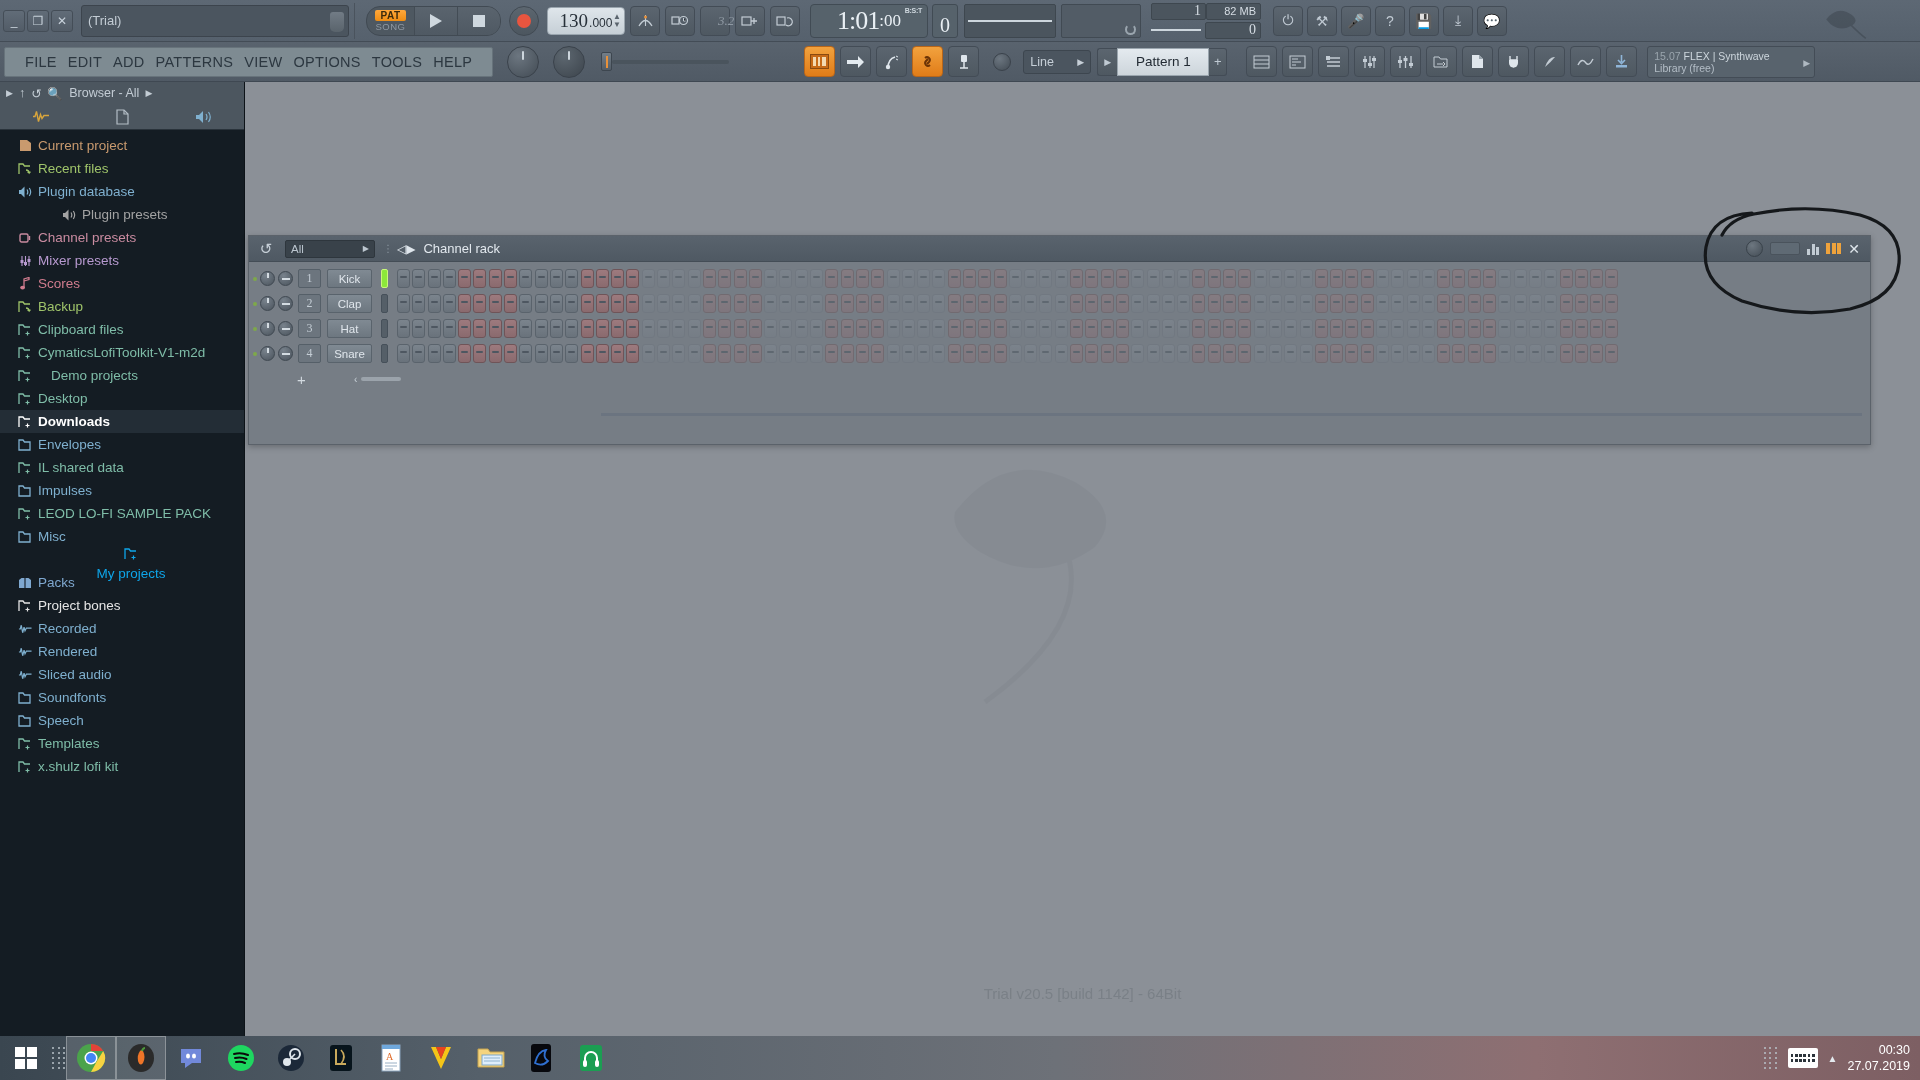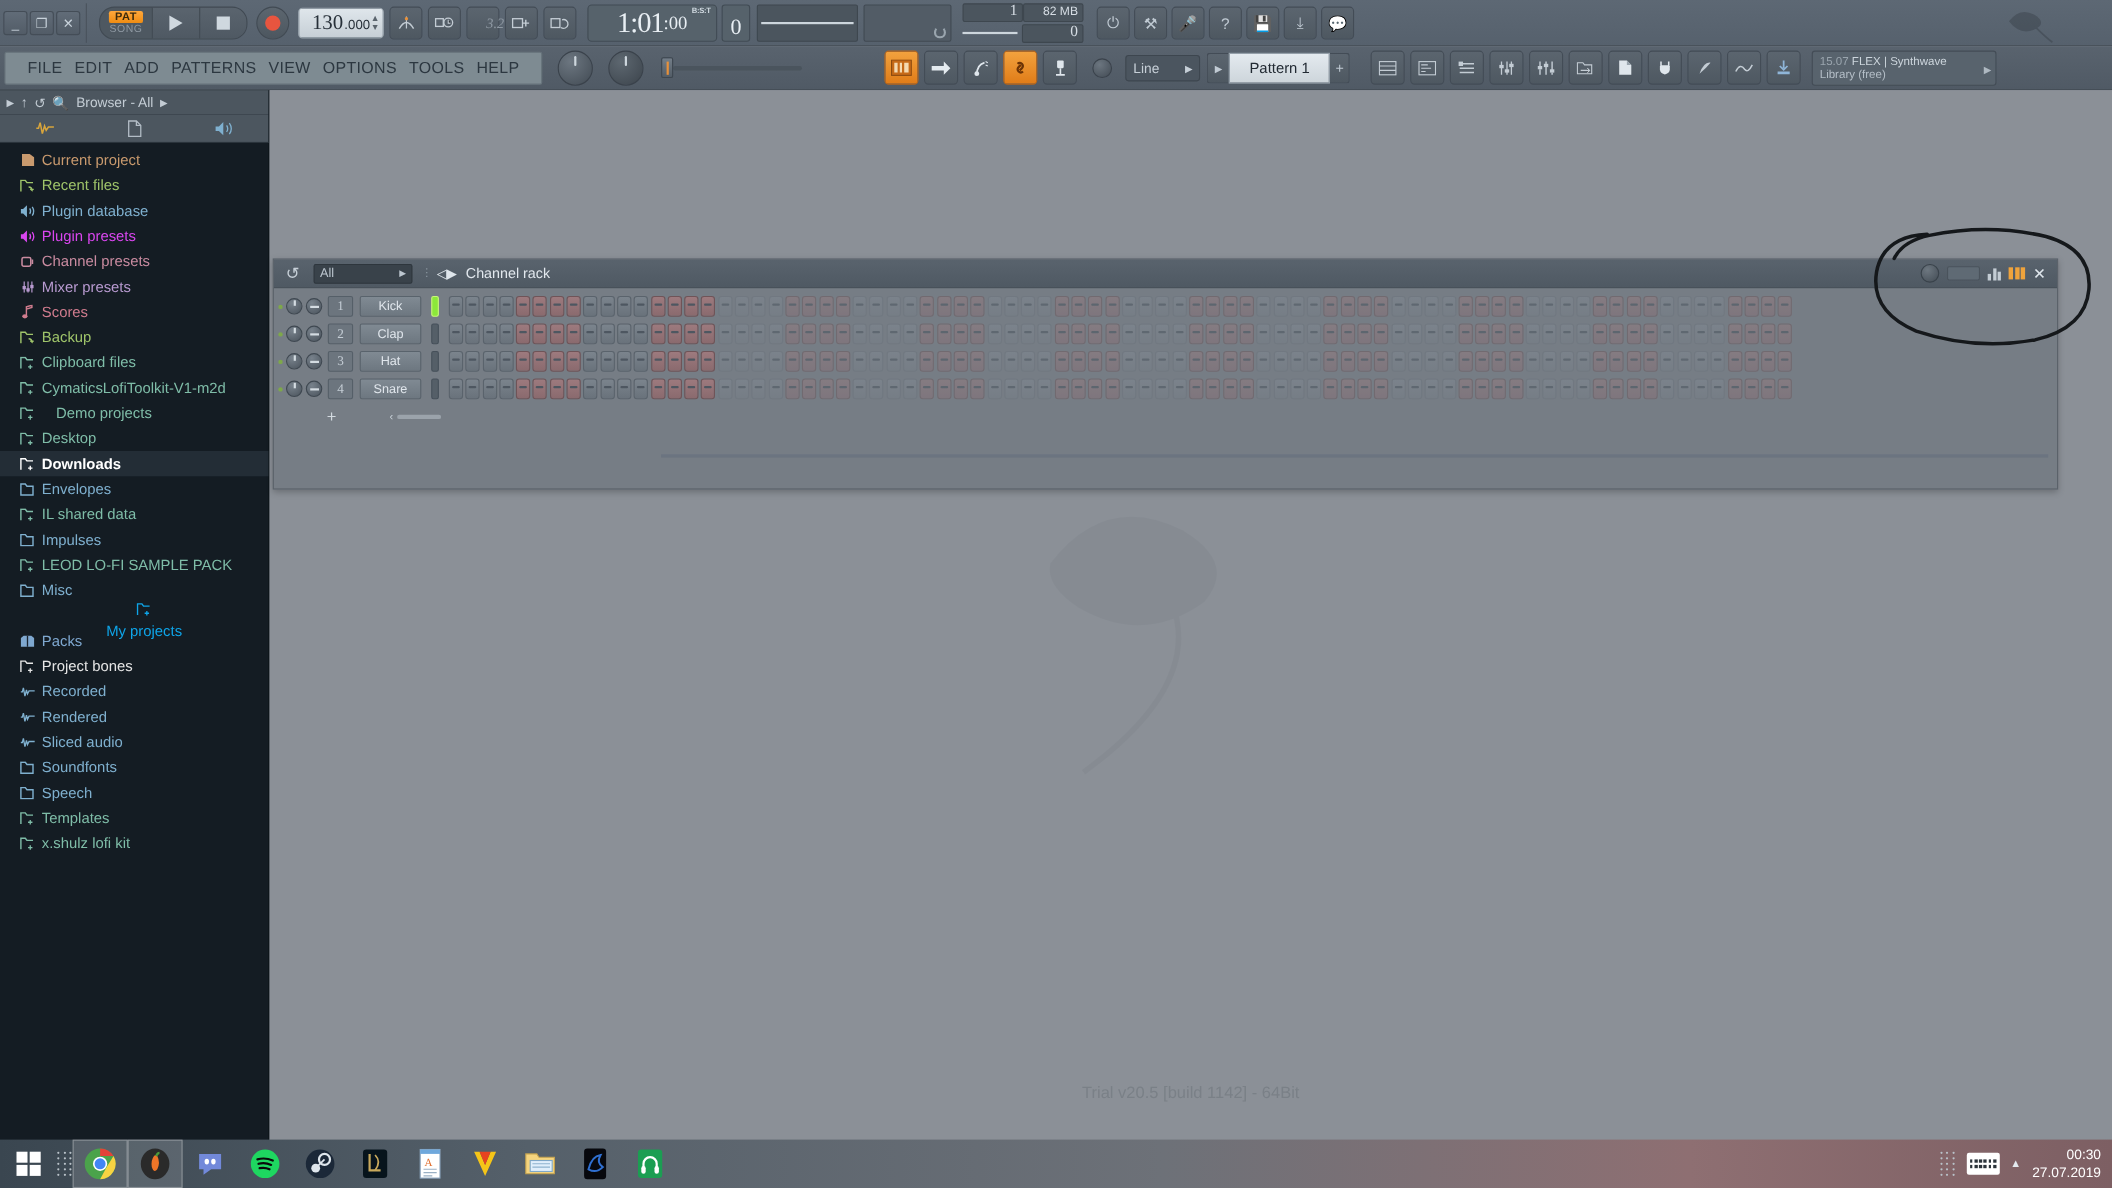--- a/index.html
+++ b/index.html
@@ -245,21 +245,21 @@
   .mini-dot { width:4px;height:4px;border-radius:50%;background:#7ea84a;}
   .rk { width:15px;height:15px;border-radius:50%;background:radial-gradient(circle at 35% 28%,#78828c,#4a535c);border:1px solid #3f4851;position:relative;}
   .rk.pan::after { content:"";position:absolute;left:6px;top:1px;width:2px;height:5px;background:#d4dce2;}
   .rk.vol::after { content:"";position:absolute;left:3px;top:6px;width:8px;height:2px;background:#d4dce2;}
   .numbox {
     width:23px;height:19px;background:#6c757e;border:1px solid #555f68;border-radius:2px;
     display:flex;align-items:center;justify-content:center;color:#c4cdd5;font-size:12px;
     font-family:"Liberation Serif",serif; margin-left:2px;
   }
   .chname {
-    width:56px;height:19px;background:linear-gradient(#808a93,#6d7780);border:1px solid #596views;
+    width:45px;height:19px;background:linear-gradient(#808a93,#6d7780);border:1px solid #596views;
     border:1px solid #59636c; border-radius:2px;
     display:flex;align-items:center;justify-content:center;color:#e0e6ec;font-size:11.5px;margin-left:3px;
   }
   .vubar { width:7px;height:19px;background:#555f68;border:1px solid #46505a;border-radius:2px;margin-left:6px;}
   .vubar.active { background:#8ce83a;border:1px solid #c8f77a;}
   .steps { display:flex; gap:2.3px; margin-left:6px;}
   .step {
     width:13px;height:19px;border-radius:3px;
     background:linear-gradient(#7b848d,#69727b);
     border:1px solid #5a636c; position:relative;
@@ -307,20 +307,24 @@
 </head>
 <body>
 
 <div id="topbar">
   <div class="winbtns">
     <div class="winbtn">_</div>
     <div class="winbtn">❐</div>
     <div class="winbtn">✕</div>
   </div>
 
+  <div id="title-field">
+    <span>(Trial)</span>
+    <div class="knob-mini"></div>
+  </div>
 
   <div class="tb-sep"></div>
 
   <div class="transport-grp">
     <div class="transport-pill">
       <div class="patsong">
         <span class="pat-led">PAT</span>
         <span class="song-lbl">SONG</span>
       </div>
       <div class="tbtn">
@@ -618,21 +622,21 @@
       </div>
       <div class="bitem" style="color: rgb(127, 176, 207);">
         <span class="bicon">
           <svg width="14" height="12" viewBox="0 0 14 12">
             <path d="M1 4 h2 l3.5 -3.5 v11 L3 8 H1z" fill="currentColor"></path>
             <path d="M9 3.5 q1.6 2.5 0 5 M11.3 2 q2.7 4 0 8" stroke="currentColor" stroke-width="1.2" fill="none"></path>
           </svg>
         </span>
         <span>Plugin database</span>
       </div>
-      <div class="bitem" style="color: #d946ef;">
+      <div class="bitem" style="color: #a3a3a3; margin-left: 44px;">
         <span class="bicon">
           <svg width="14" height="12" viewBox="0 0 14 12">
             <path d="M1 4 h2 l3.5 -3.5 v11 L3 8 H1z" fill="currentColor"></path>
             <path d="M9 3.5 q1.6 2.5 0 5 M11.3 2 q2.7 4 0 8" stroke="currentColor" stroke-width="1.2" fill="none"></path>
           </svg>
         </span>
         <span>Plugin presets</span>
       </div>
       <div class="bitem" style="color: rgb(201, 139, 160);">
         <span class="bicon">

